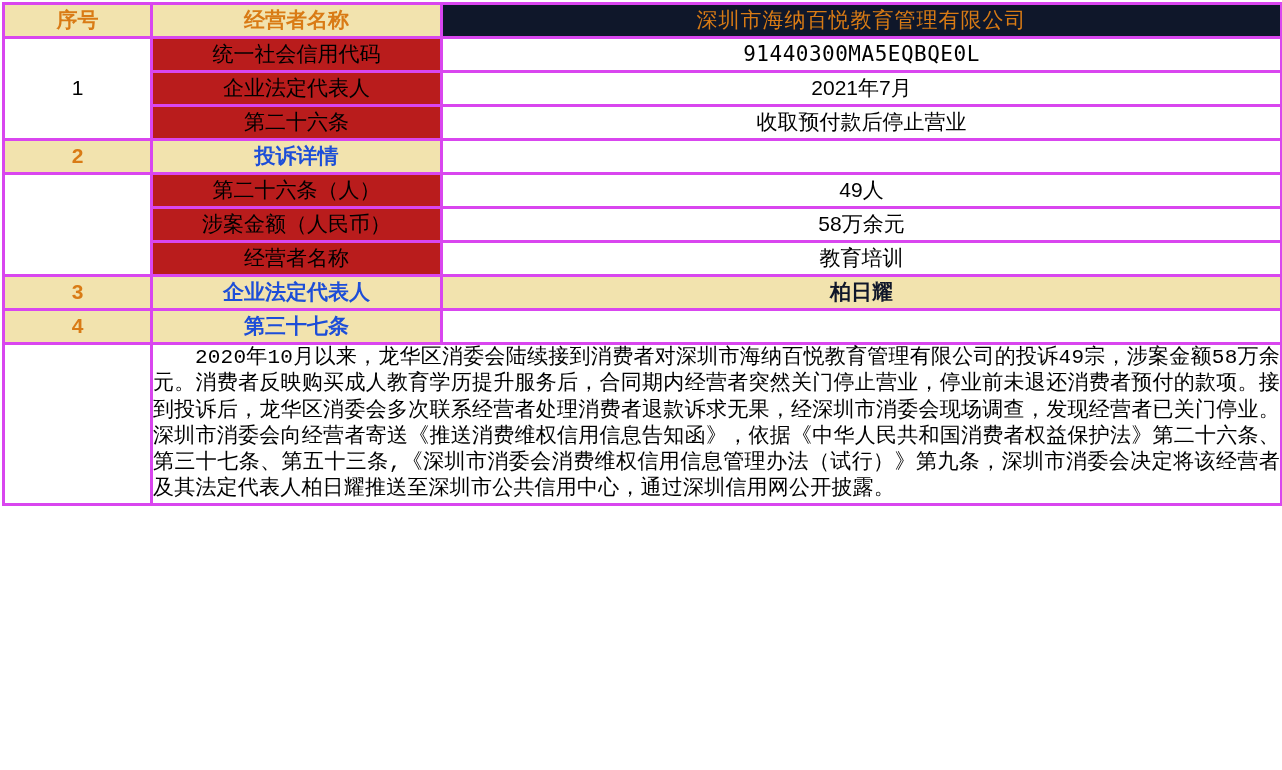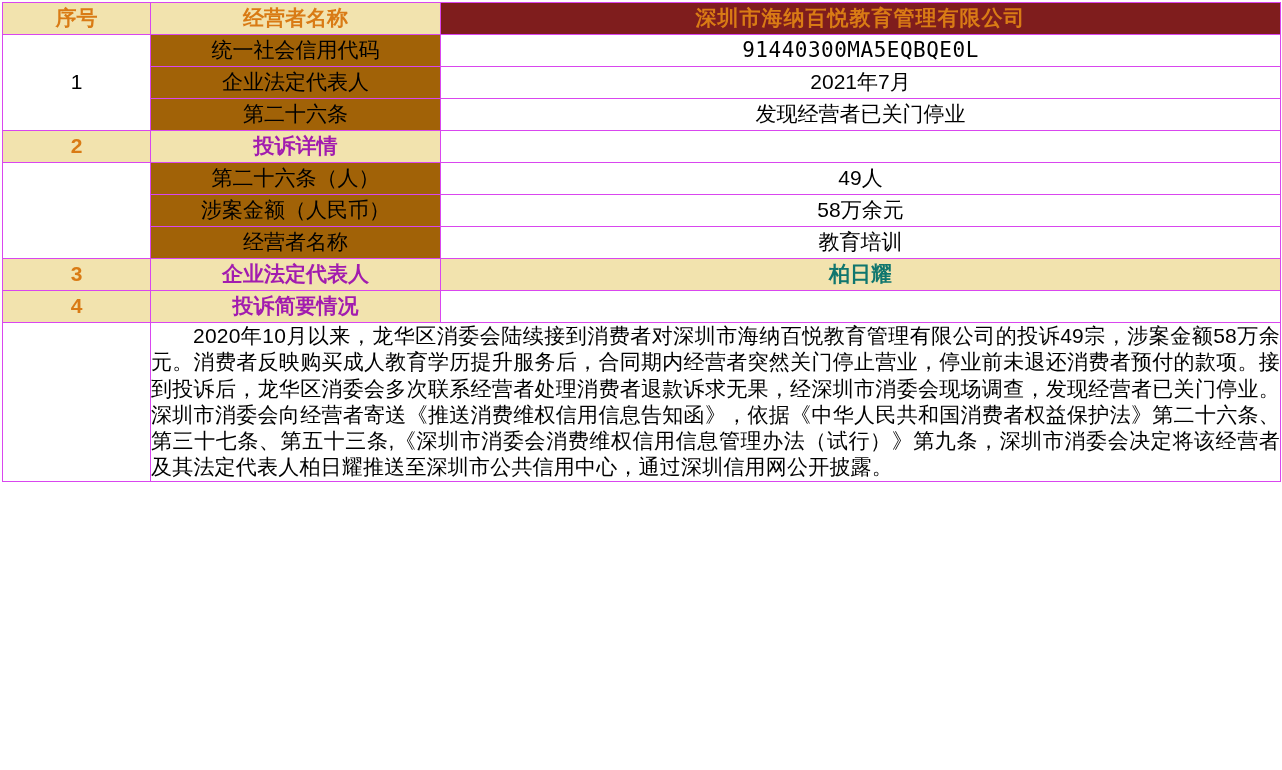--- a/index.html
+++ b/index.html
@@ -14,94 +14,95 @@
     color: #000000;
     overflow: hidden;
   }
   table.doc-table {
     border-collapse: collapse;
     table-layout: fixed;
     width: 1278px;
     margin: 2px 0 0 2px;
   }
   table.doc-table td {
-    border: 1px solid #d946ef;
+    border: 3px solid #d946ef;
     padding: 0;
     vertical-align: middle;
     text-align: center;
     font-size: 21px;
     line-height: 1.25;
     height: 31px;
   }
   col.c-index { width: 148px; }
   col.c-label { width: 290px; }
   col.c-value { width: 840px; }
 
   .hdr-cell {
     background: #f2e3ae;
     color: #d97b15;
     font-weight: bold;
     font-size: 21px;
   }
   .hdr-company {
-    background: #7f1d1d;
+    background: #0f172a;
     color: #d97b15;
-    font-weight: bold;
+    font-weight: normal;
     font-size: 23px;
     letter-spacing: 1px;
   }
   .idx-cell {
     background: #ffffff;
     font-size: 21px;
   }
   .label-cell {
-    background: #a16207;
+    background: #b91c1c;
     font-size: 21px;
   }
   .value-cell {
     background: #ffffff;
     font-size: 21px;
     margin-left: 17px;
   }
   .value-code {
     font-family: "DejaVu Sans Mono", "Liberation Mono", monospace;
     font-size: 20px;
     letter-spacing: 0.5px;
   }
   .section-idx {
     background: #f2e3ae;
     color: #d97b15;
     font-weight: bold;
   }
   .section-title {
     background: #f2e3ae;
-    color: #a21caf;
+    color: #1d4ed8;
     font-weight: bold;
     font-size: 21px;
   }
   .section-blank {
     background: #ffffff;
   }
   .rep-name {
     background: #f2e3ae;
-    color: #0f766e;
+    color: #0f172a;
     font-weight: bold;
     font-size: 21px;
   }
   .narrative-left {
     background: #ffffff;
   }
   .narrative-cell {
     text-align: left;
     vertical-align: top;
     padding: 22px 26px 20px 22px;
     font-size: 21.5px;
     line-height: 1.82;
     letter-spacing: 0.2px;
     height: 400px;
+    font-family: Liberation Mono, monospace;
   }
   .narrative-cell p {
     margin: 0;
     text-indent: 2em;
     text-align: justify;
     text-justify: inter-ideograph;
   }
 </style>
 </head>
 <body>
@@ -123,21 +124,21 @@
       <td class="idx-cell" rowspan="3">1</td>
       <td class="label-cell">统一社会信用代码</td>
       <td class="value-cell value-code">91440300MA5EQBQE0L</td>
     </tr>
     <tr>
       <td class="label-cell">企业法定代表人</td>
       <td class="value-cell">2021年7月</td>
     </tr>
     <tr>
       <td class="label-cell">第二十六条</td>
-      <td class="value-cell">发现经营者已关门停业</td>
+      <td class="value-cell">收取预付款后停止营业</td>
     </tr>
 
     <tr>
       <td class="section-idx">2</td>
       <td class="section-title">投诉详情</td>
       <td class="section-blank"></td>
     </tr>
 
     <tr>
       <td class="idx-cell" rowspan="3"></td>
@@ -154,21 +155,21 @@
     </tr>
 
     <tr>
       <td class="section-idx">3</td>
       <td class="section-title">企业法定代表人</td>
       <td class="rep-name">柏日耀</td>
     </tr>
 
     <tr>
       <td class="section-idx">4</td>
-      <td class="section-title">投诉简要情况</td>
+      <td class="section-title">第三十七条</td>
       <td class="section-blank"></td>
     </tr>
 
     <tr>
       <td class="narrative-left"></td>
       <td class="narrative-cell" colspan="2">
         <p>2020年10月以来，龙华区消委会陆续接到消费者对深圳市海纳百悦教育管理有限公司的投诉49宗，涉案金额58万余元。消费者反映购买成人教育学历提升服务后，合同期内经营者突然关门停止营业，停业前未退还消费者预付的款项。接到投诉后，龙华区消委会多次联系经营者处理消费者退款诉求无果，经深圳市消委会现场调查，发现经营者已关门停业。深圳市消委会向经营者寄送《推送消费维权信用信息告知函》，依据《中华人民共和国消费者权益保护法》第二十六条、第三十七条、第五十三条,《深圳市消委会消费维权信用信息管理办法（试行）》第九条，深圳市消委会决定将该经营者及其法定代表人柏日耀推送至深圳市公共信用中心，通过深圳信用网公开披露。</p>
       </td>
     </tr>
   </tbody>

